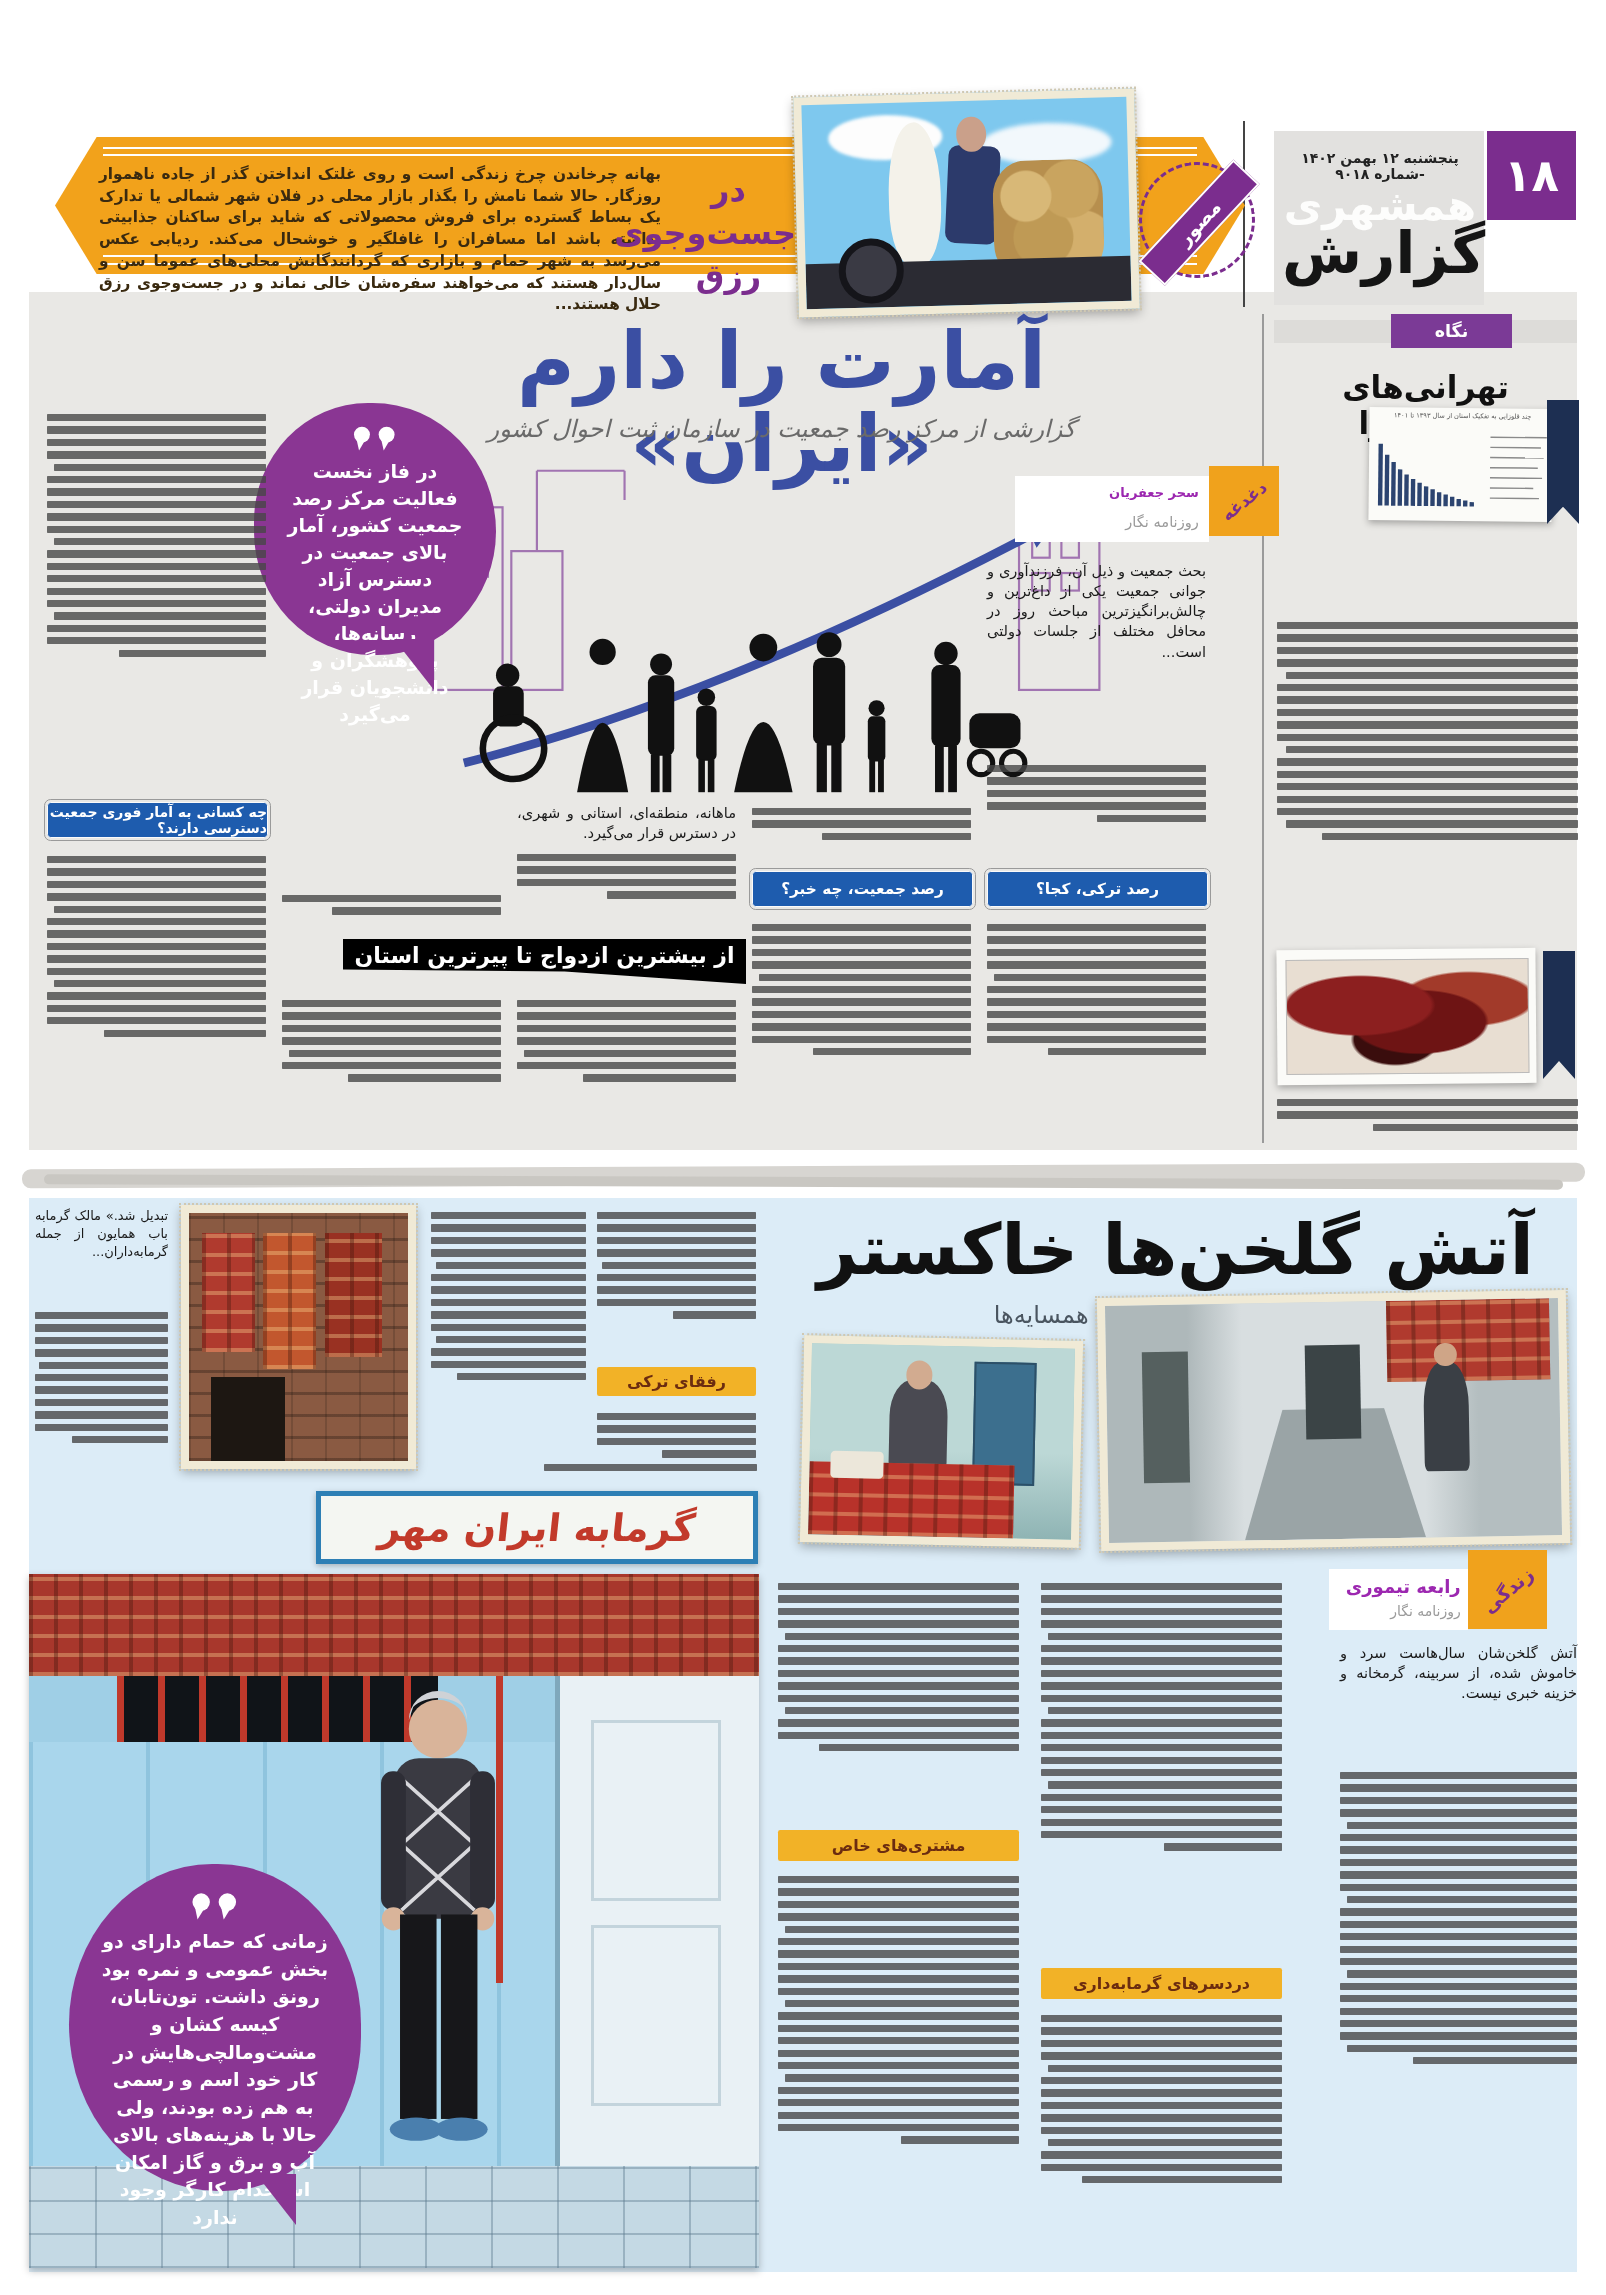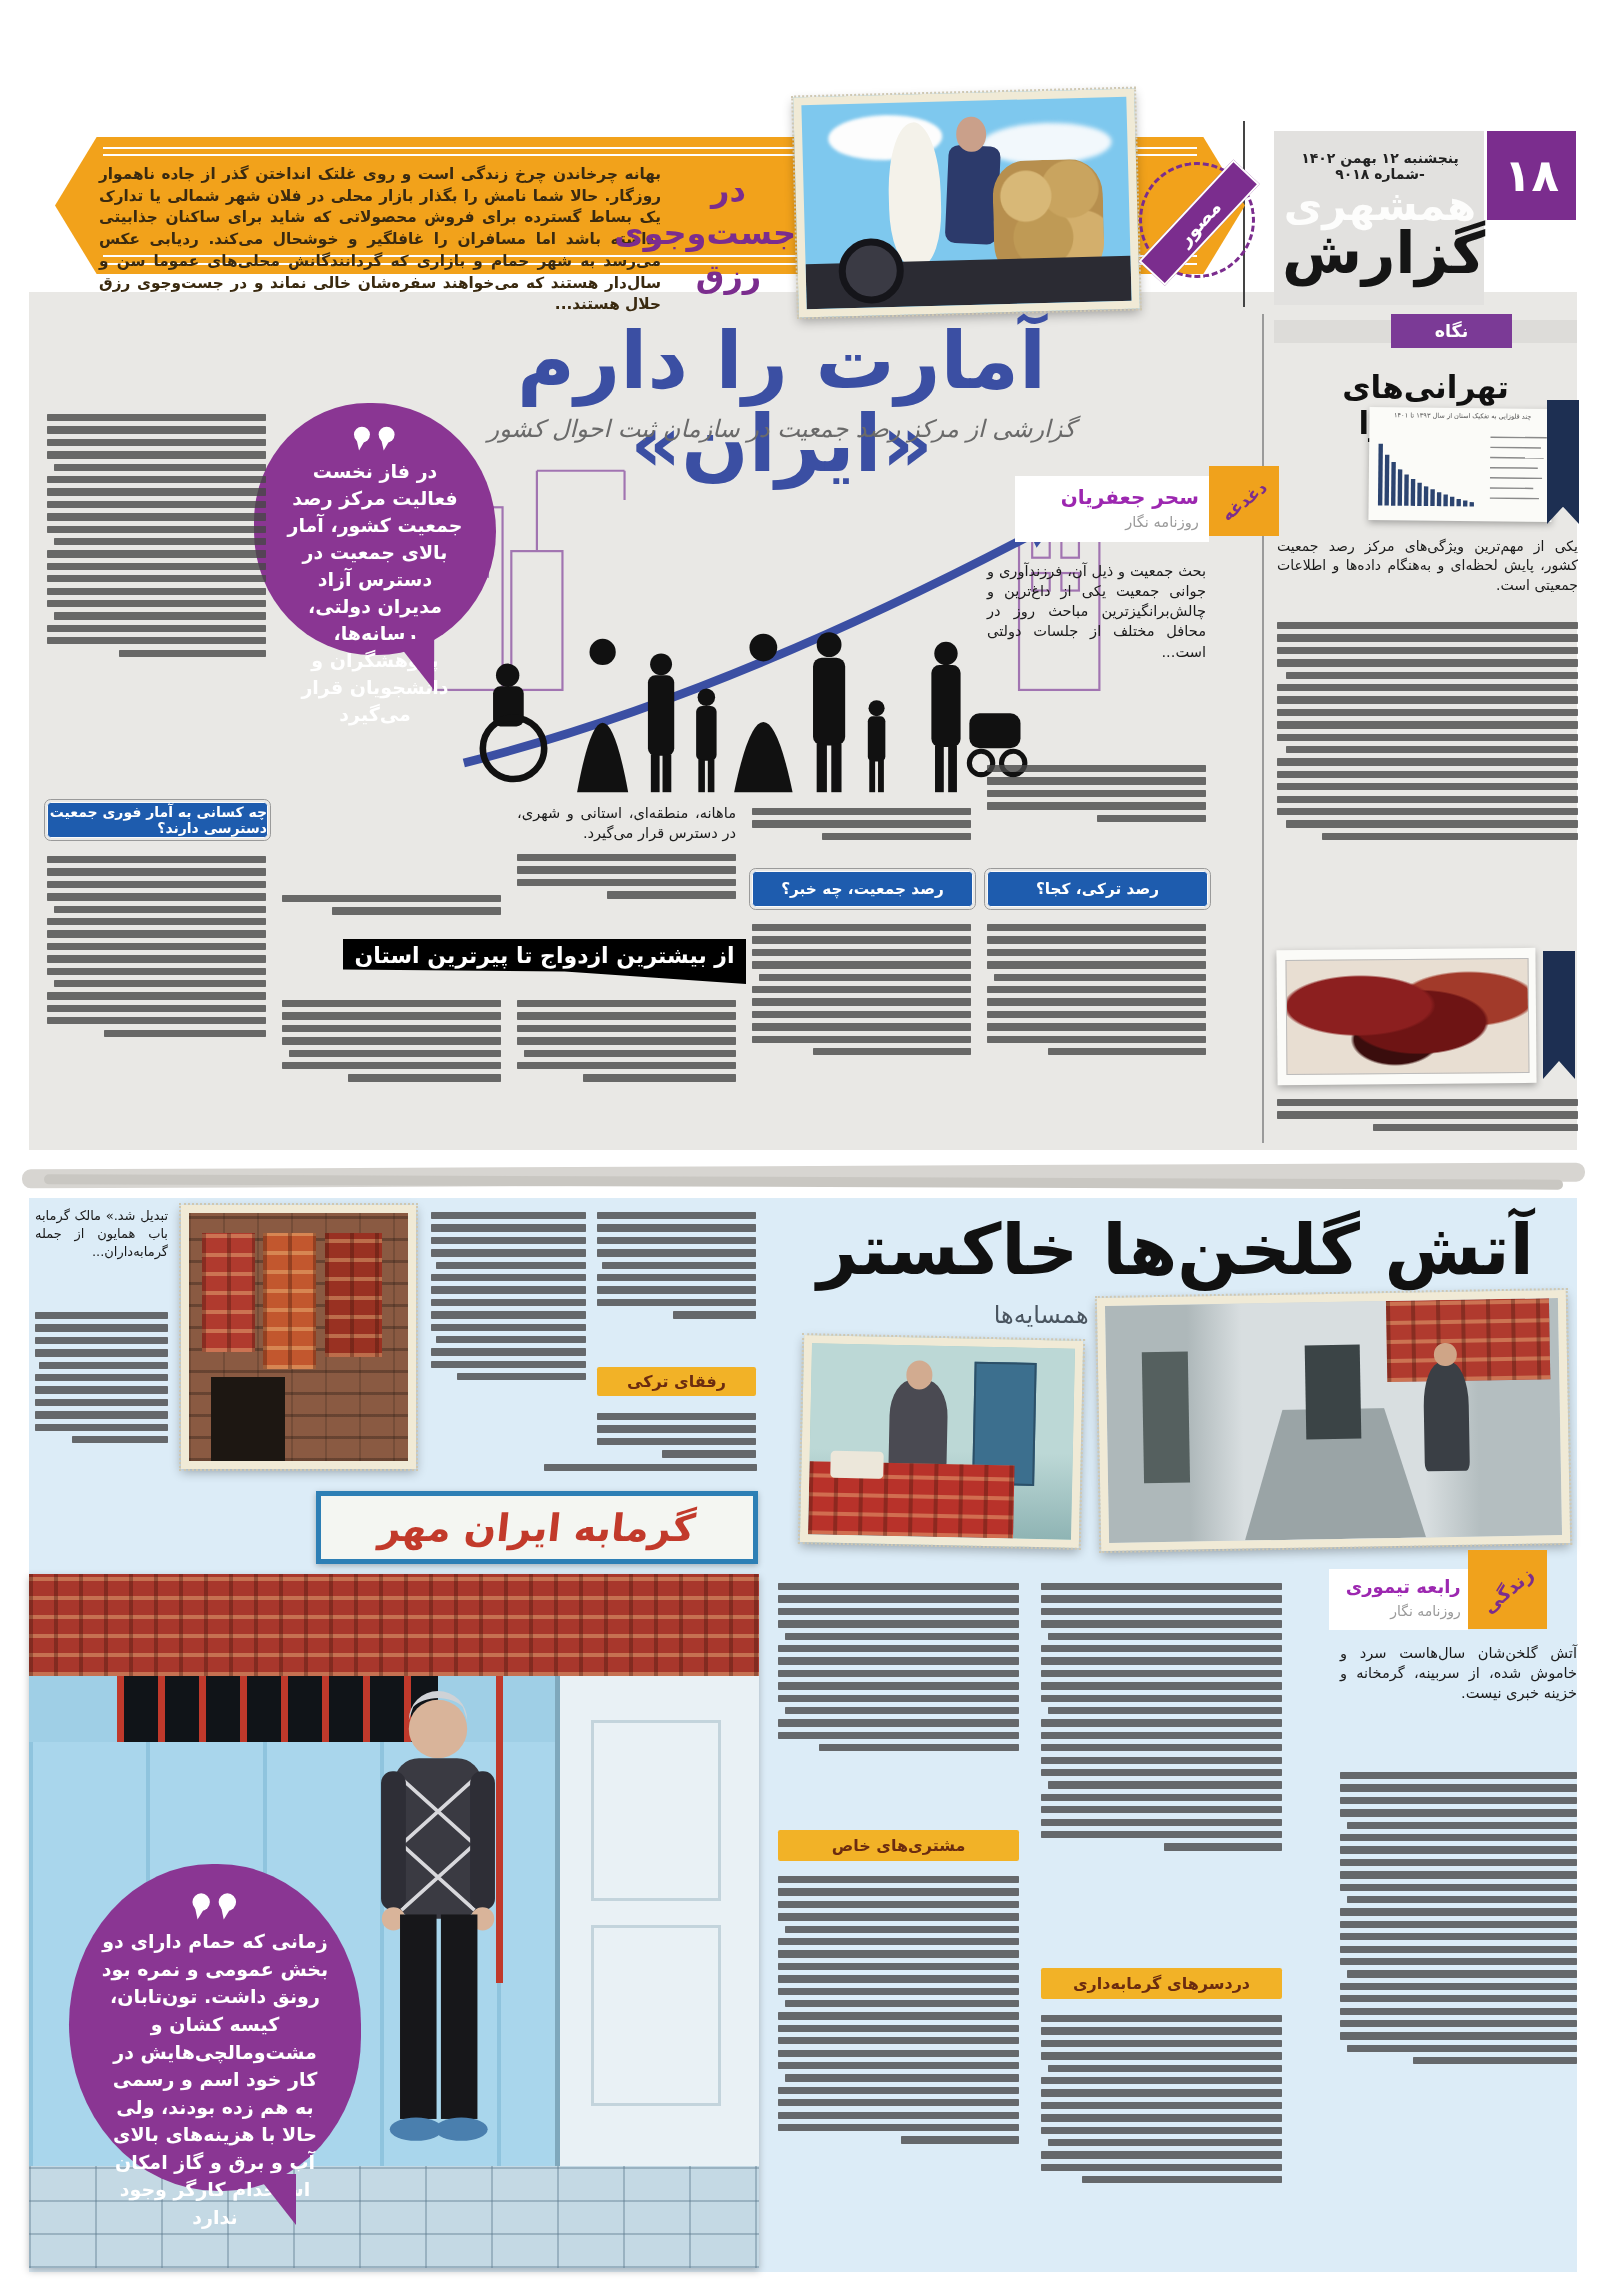--- a/index.html
+++ b/index.html
@@ -122,21 +122,21 @@
         <rect x="700" y="286" width="40" height="112" rx="11"></rect>
         <rect x="705" y="396" width="12" height="64"></rect>
         <rect x="723" y="396" width="12" height="64"></rect>
       <rect x="752" y="352" width="70" height="48" rx="14"></rect>
       <circle cx="768" cy="420" r="16" fill="none" stroke="#111" stroke-width="7"></circle>
       <circle cx="812" cy="420" r="16" fill="none" stroke="#111" stroke-width="7"></circle>
     </g>
   </svg>
 
   <div class="abs" style="left:1015px;top:476px;width:194px;height:66px;background:#fff;">
-    <div class="rtl" style="position:absolute;right:10.2px;top:8.8px;font-size:20px;font-weight:bold;color:#9c27b0;margin-left:16px;">سحر جعفریان</div>
+    <div class="rtl" style="position:absolute;right:10.2px;top:8.8px;font-size:13px;font-weight:bold;color:#9c27b0;margin-left:16px;">سحر جعفریان</div>
     <div class="rtl" style="position:absolute;right:10.2px;top:37px;font-size:14.6px;color:#9a9a9a;">روزنامه نگار</div>
   </div>
   <div class="abs" style="left:1209px;top:466px;width:70px;height:70px;background:#f0a21c;display:flex;align-items:center;justify-content:center;">
     <span style="color:#7b2d8e;font-size:17px;font-weight:bold;transform:rotate(-38deg);display:inline-block;">دغدغه</span>
   </div>
 
   <div class="abs bubble rtl" style="left:254px;top:403px;width:242px;height:252px;border-radius:48% 52% 50% 50%;">
     <svg width="58" height="29" style="margin-top:20.4px;" viewBox="0 0 80 40">
       <circle class="qicon" cx="22" cy="16" r="11"></circle>
         <path class="qicon" d="M13 16 L31 16 L18 38 Z"></path>
@@ -300,21 +300,20 @@
       <line x1="0" y1="36" x2="74" y2="36"></line>
           <line x1="0" y1="50" x2="66" y2="50"></line>
           <line x1="0" y1="64" x2="72" y2="64"></line>
       <line x1="0" y1="78" x2="60" y2="78"></line>
           <line x1="0" y1="92" x2="68" y2="92"></line>
         </g>
     </svg>
   </div>
   <div class="abs" style="left:1547px;top:400px;width:32px;height:124px;background:#1d2f52;clip-path:polygon(0 0,100% 0,100% 100%,50% 86%,0 100%);"></div>
 
-  <div class="abs rtl body" style="left:1277px;top:537px;width:301px;font-size:14px;">یکی از مهم‌ترین ویژگی‌های مرکز رصد جمعیت کشور، پایش لحظه‌ای و به‌هنگام داده‌ها و اطلاعات جمعیتی است.</div>
   <div class="abs rtl" style="left:1277px;top:617px;width:301px;">
       <div class="tl"></div>
       <div class="tl"></div>
       <div class="tl"></div>
       <div class="tl"></div>
       <div class="tl" style="width: 97%;"></div>
       <div class="tl"></div>
       <div class="tl"></div>
       <div class="tl"></div>
       <div class="tl"></div>

